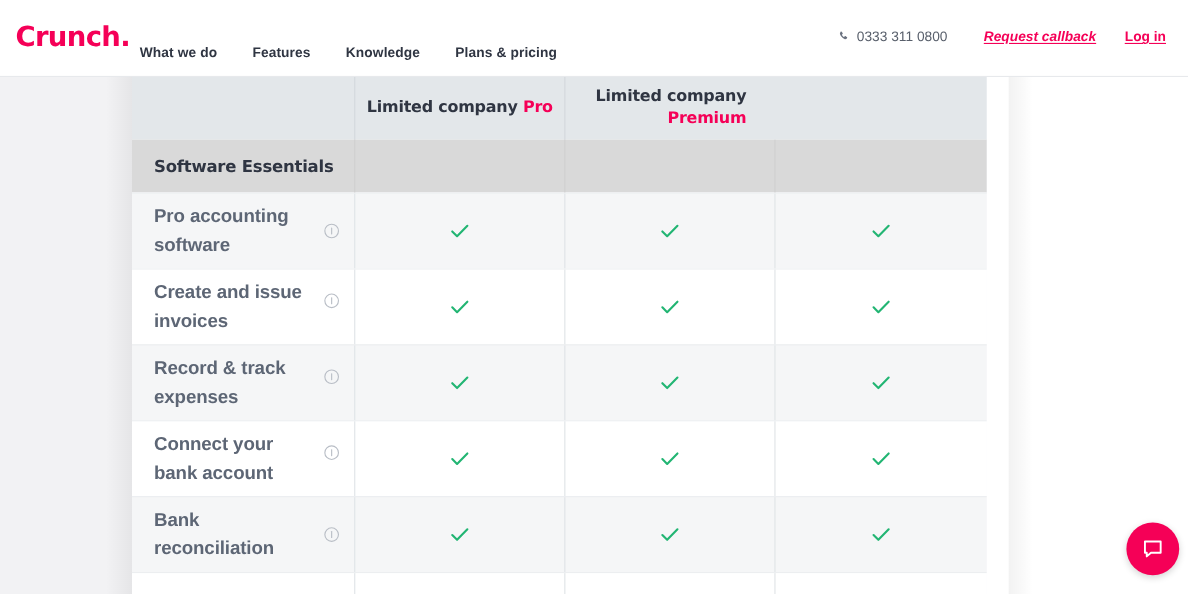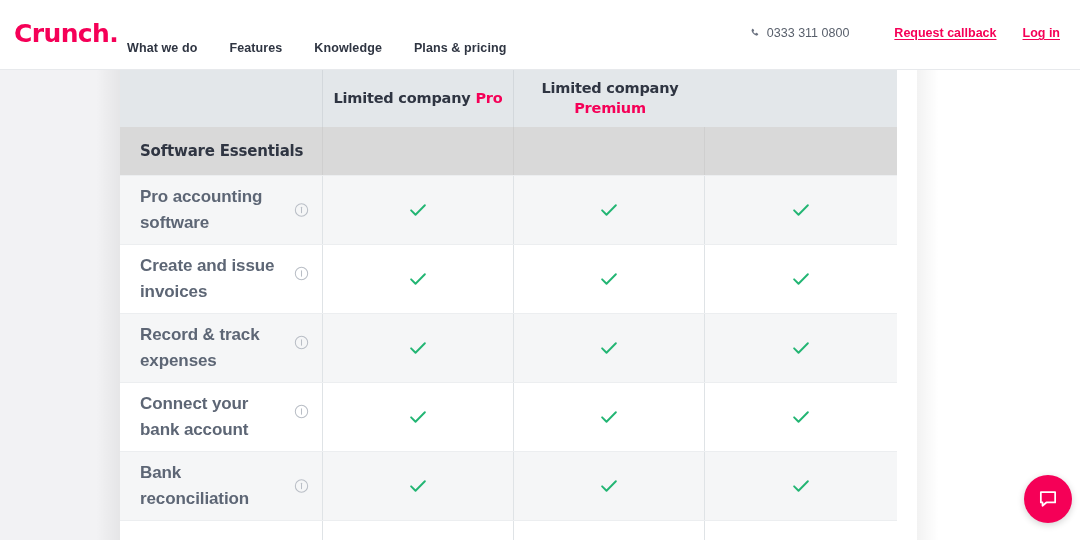--- a/index.html
+++ b/index.html
@@ -41,34 +41,34 @@
     cursor: pointer;
     white-space: nowrap;
     letter-spacing: 0.1px;
   }
   #rightnav {
     position: absolute; right: 20px; top: 26px;
     display: flex; align-items: center; gap: 0;
   }
   .phone-block {
     display: flex; align-items: center; gap: 6px;
-    margin-right: 45px;
+    margin-right: 33px;
   }
   .phone-icon { display: block; width: 11px; height: 11px; }
   .phone-num {
     font-size: 12.5px; color: #585f6b; white-space: nowrap;
   }
   .pinklink {
     font-size: 12.5px; font-weight: bold;
     color: #f50057;
     text-decoration: underline;
     text-underline-offset: 2px;
     cursor: pointer; white-space: nowrap;
   }
-  #link-request { margin-right: 26px; }
+  #link-request { margin-right: 26px; font-style: italic; }
 
   
   #bodybg {
     position: absolute; top: 70px; left: 0;
     width: 1080px; height: 470px;
     background: #f2f2f4;
   }
   #leftshadow {
     position: absolute; top: 70px; left: 96px;
     width: 25px; height: 470px;
@@ -113,21 +113,21 @@
   #hdrrow { height: 57px; background: #e3e7ea; }
   #hdrrow .cell-plan { border-left: 1px solid #d3d8dc; }
   .plan-title {
     font-size: 14.5px; font-weight: bold;
     color: #2f3542; text-align: center;
     line-height: 1.35;
     font-family: "DejaVu Sans", sans-serif;
     letter-spacing: -0.2px;
   }
   .plan-title .tier { color: #f50057; }
-  .plan-title .tier-block { display: block; }
+  .plan-title .tier-block { display: block; text-align: right; }
 
   
   .row-section { height: 48px; background: #d9d9d9; }
   .row-section .cell-plan { border-left: 1px solid #cfcfcf; }
   .section-label {
     padding-left: 20px;
     font-size: 15px; font-weight: bold;
     color: #2f3542;
     font-family: "DejaVu Sans", sans-serif;
     letter-spacing: -0.2px;

